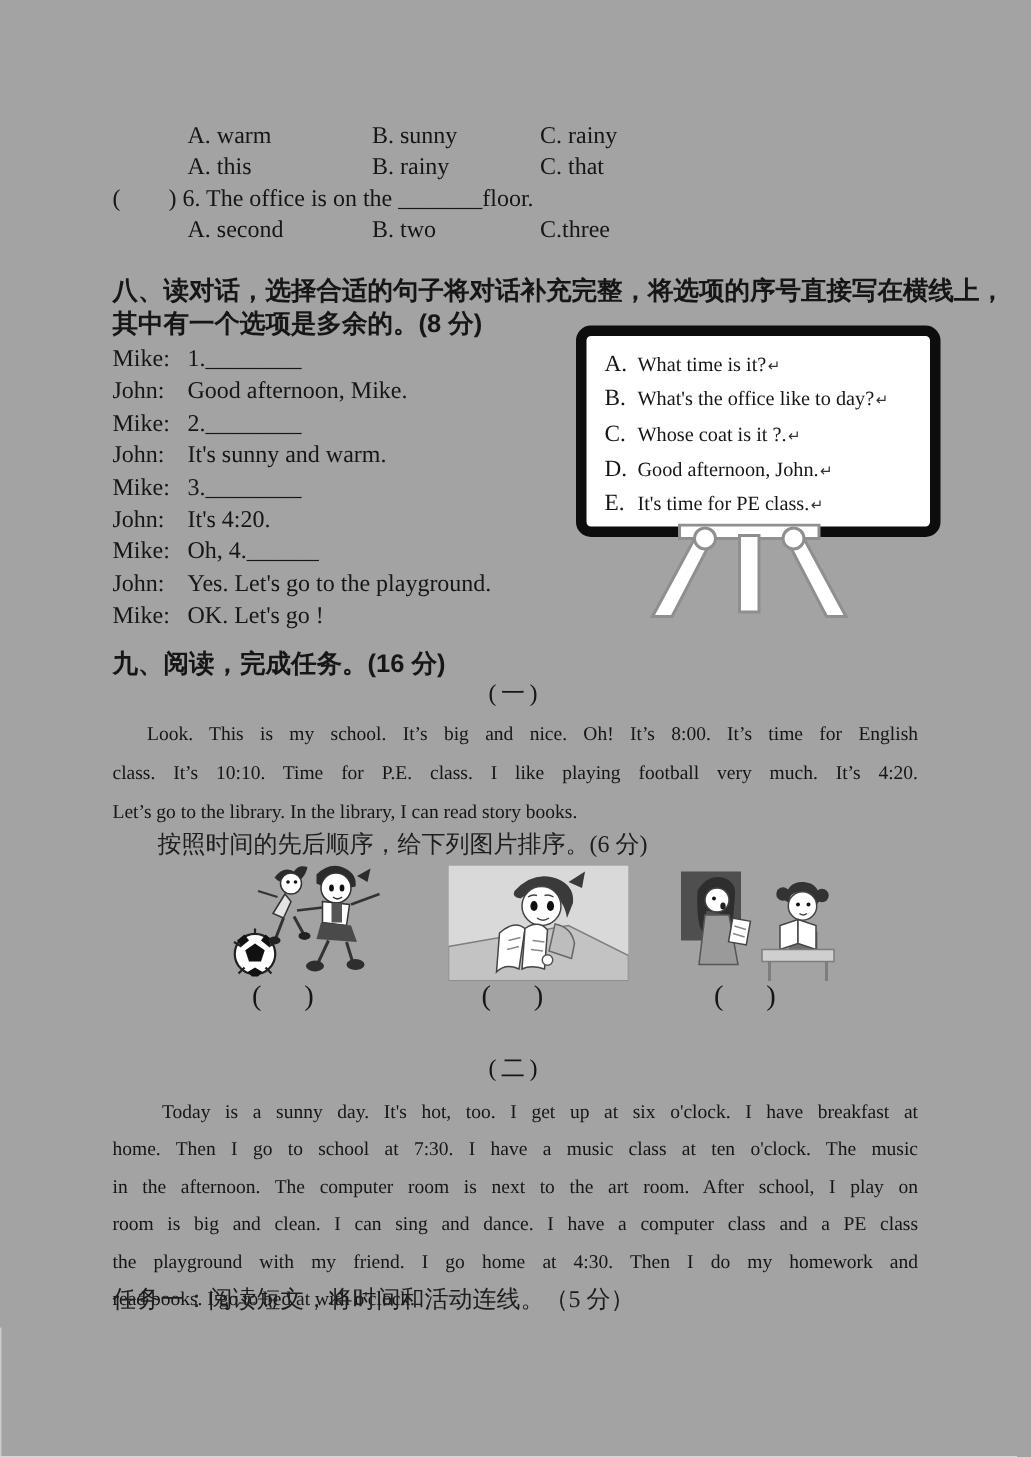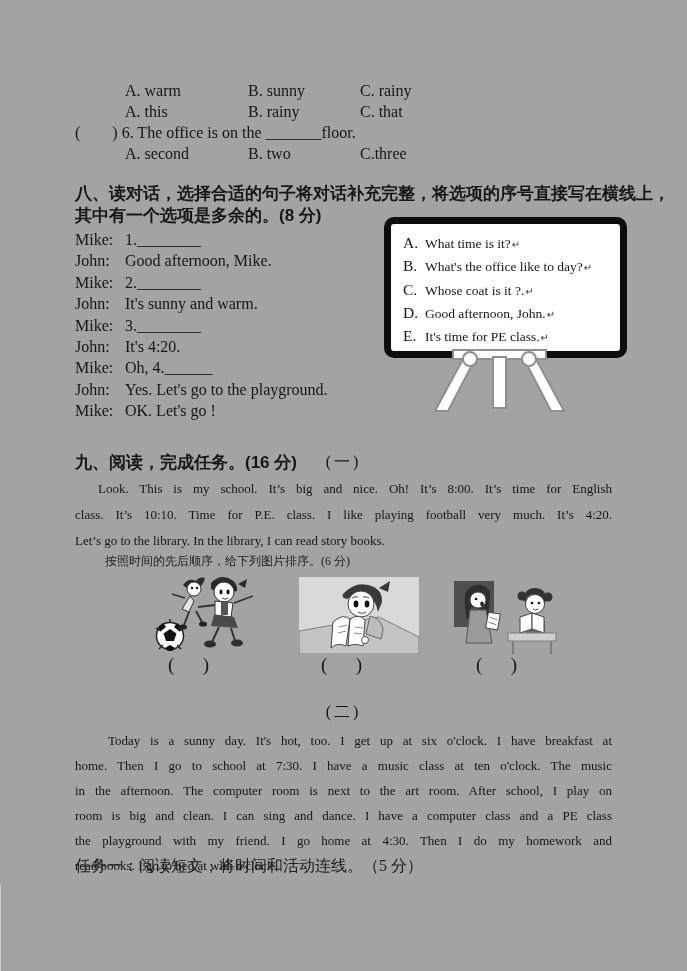--- a/index.html
+++ b/index.html
@@ -20,31 +20,31 @@
   .spk{display:inline-block;width:50px;}
   .dlg-line{white-space:pre;}
   
   .board{left:384px;top:217px;width:217px;height:119px;background:#ffffff;
          border:7px solid #0d0d0d;border-radius:10px;padding:8px 0 0 12px;}
   .board-line{font-size:13.5px;line-height:21.3px;white-space:nowrap;}
   .board-letter{font-size:15.5px;display:inline-block;width:22px;}
   .ret{font-size:10px;color:#333;margin-left:1px;}
   .easel{left:427px;top:349px;}
   
-  .h9{left:75px;top:451px;width:400px;font-family:"Liberation Sans", sans-serif;
+  .h9{left:75px;top:431px;width:400px;font-family:"Liberation Sans", sans-serif;
       font-weight:700;font-size:17px;white-space:nowrap;}
   .center-label{left:75px;top:452px;width:537px;text-align:center;font-size:16px;letter-spacing:3px;}
   .para{left:75px;top:476px;width:537px;font-size:13px;}
   .jline{line-height:26px;text-align:justify;text-align-last:justify;}
   .jline-last{line-height:26px;text-align:left;}
   .indent1{padding-left:23px;}
   .indent2{padding-left:33px;}
   .para2{top:728px;}
   .para2 .jline,.para2 .jline-last{line-height:25px;}
-  .instr{left:105px;top:553px;font-size:12px;color:#1d1d1d;white-space:nowrap;}
+  .instr{left:105px;top:553px;font-size:16px;color:#1d1d1d;white-space:nowrap;}
   .task{left:75px;top:856px;font-size:16px;color:#1d1d1d;white-space:nowrap;}
   .pic{position:absolute;}
   .ans{position:absolute;top:654px;font-size:19px;white-space:pre;}
   .edge{left:0;top:885px;width:1px;height:86px;background:#cccccc;}
 </style>
 </head>
 <body>
 
 <div class="page">
 

